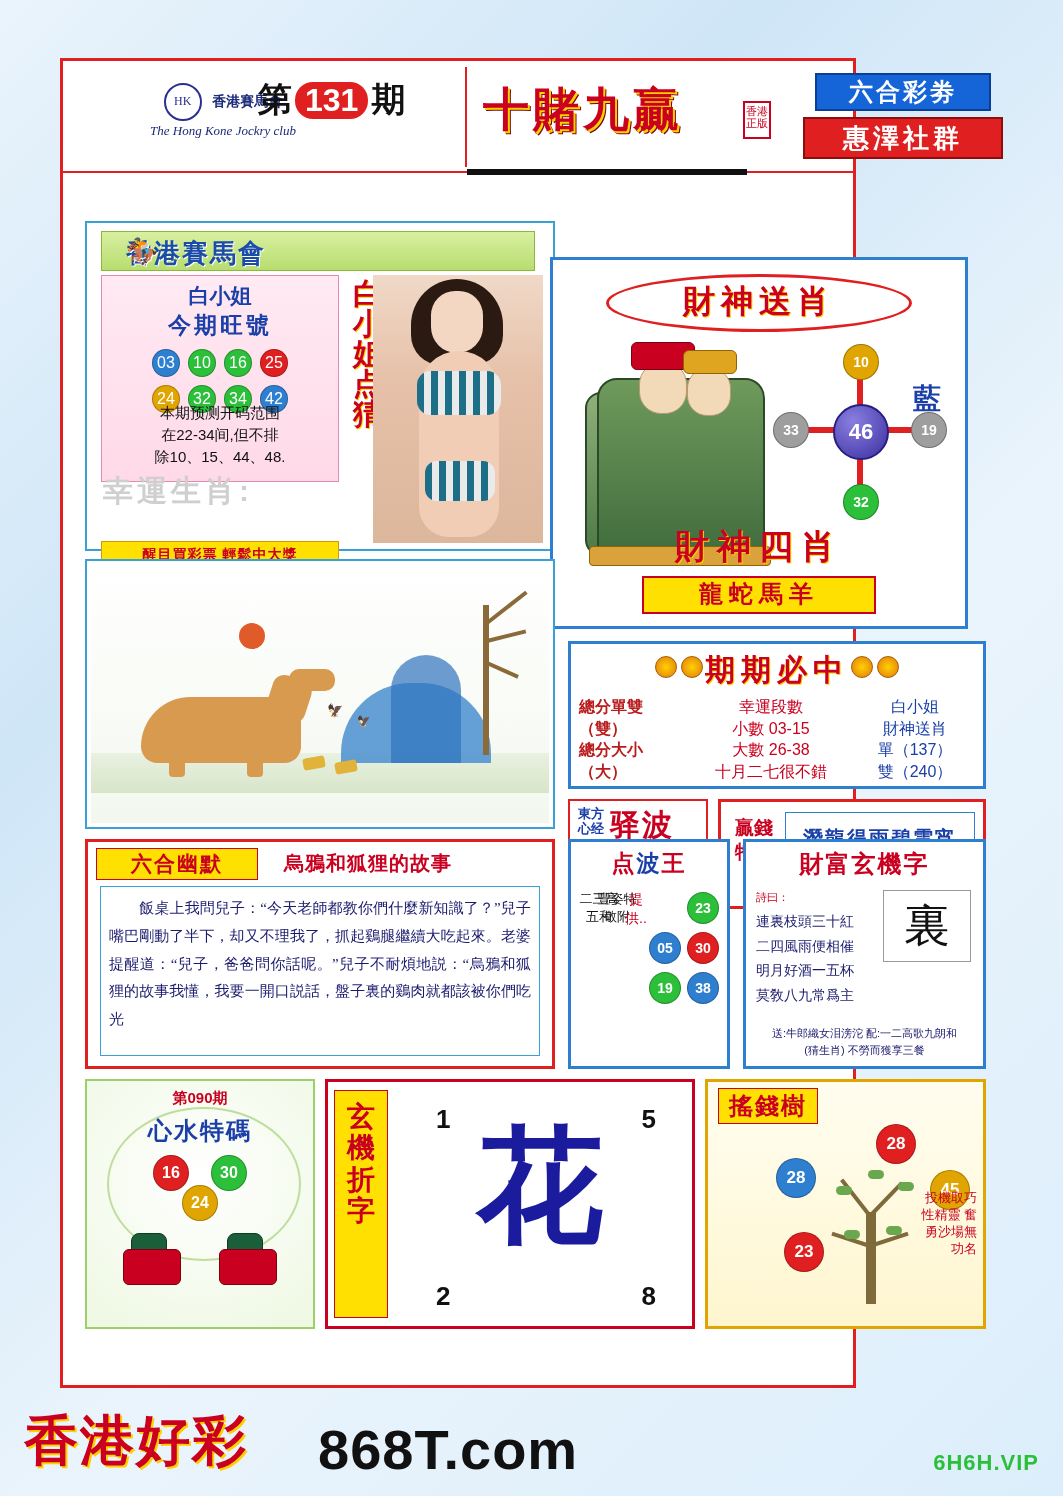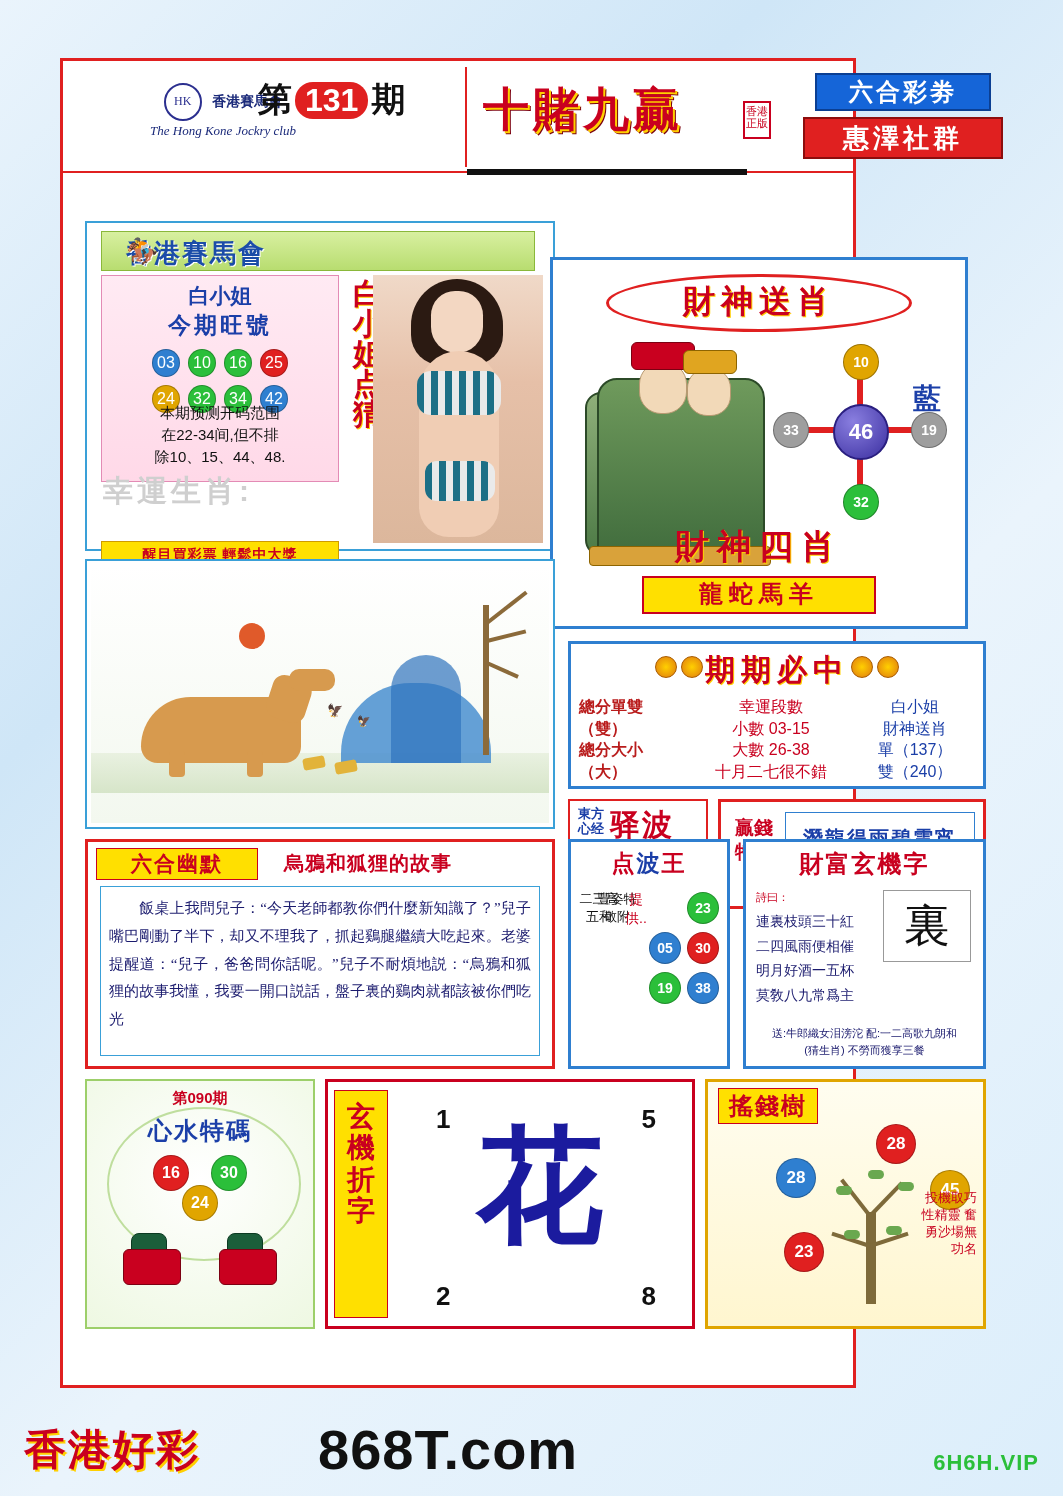--- a/index.html
+++ b/index.html
@@ -240,21 +240,21 @@
     font-size:24px;font-weight:bold;padding:1px 10px;letter-spacing:2px;}
   .l-ball{position:absolute;width:38px;height:38px;border-radius:50%;color:#fff;font-size:17px;font-weight:bold;
     display:flex;align-items:center;justify-content:center;border:1px solid rgba(0,0,0,.25);}
   .l-tree{position:absolute;left:120px;top:70px;width:90px;height:160px;}
   .l-trunk{position:absolute;left:38px;top:60px;width:10px;height:92px;background:#7e6a3a;}
   .l-branch{position:absolute;background:#7e6a3a;height:4px;transform-origin:left center;}
   .l-leaf{position:absolute;width:16px;height:9px;background:#6aa84f;border-radius:9px;}
   .l-verse{position:absolute;right:6px;top:108px;width:58px;color:#c9001f;font-size:13px;line-height:1.3;
     text-align:right;font-weight:normal;}
   
-  .f-left{position:absolute;left:24px;bottom:18px;font-size:42px;font-weight:bold;color:#c9001f;letter-spacing:2px;
+  .f-left{position:absolute;left:24px;bottom:18px;font-size:54px;font-weight:bold;color:#c9001f;letter-spacing:2px;
     text-shadow:2px 2px 0 #ffd000;}
   .f-site{position:absolute;left:318px;bottom:14px;font-size:56px;font-weight:bold;color:#111;letter-spacing:1px;}
   .f-right{position:absolute;right:24px;bottom:20px;font-size:22px;font-weight:bold;color:#2bbf3a;letter-spacing:1px;}
 </style>
 </head>
 <body>
 
 <div class="page">
 
   <div class="header">

